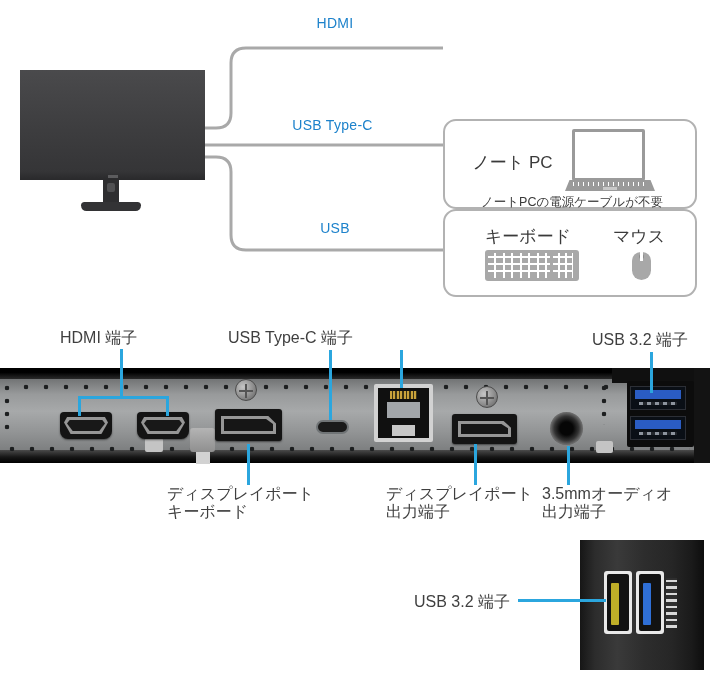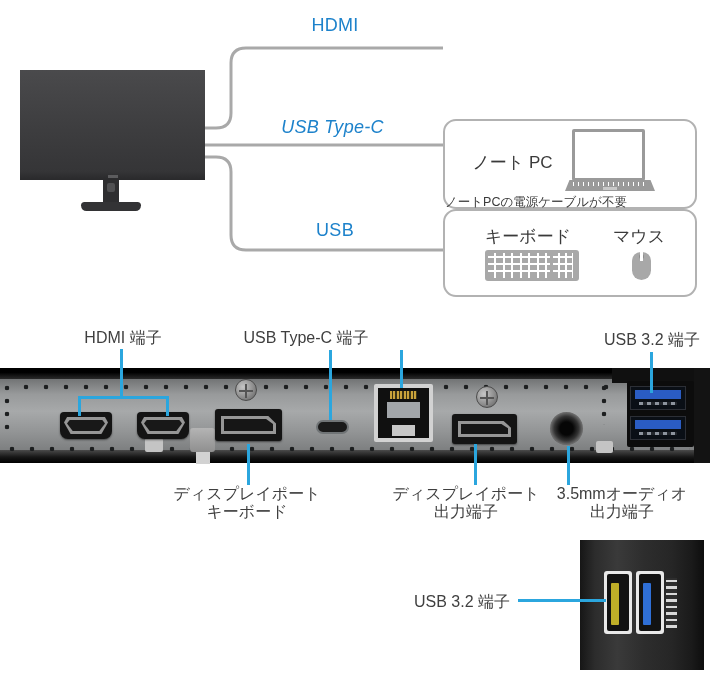--- a/index.html
+++ b/index.html
@@ -12,23 +12,23 @@
 
   
   .monitor-screen { left:20px; top:70px; width:185px; height:110px;
     background:linear-gradient(180deg,#4a4a4c 0%,#3d3d3f 55%,#353537 92%,#29292b 100%); }
   .monitor-logo { left:50%; bottom:2px; width:10px; height:3px; background:#5c5c5e; transform:translateX(-50%); }
   .monitor-neck { left:103px; top:180px; width:16px; height:26px; background:#2e2e30; }
   .monitor-neck-btn { left:4px; top:3px; width:8px; height:9px; background:#505052; border-radius:2px; }
   .monitor-base { left:81px; top:202px; width:60px; height:9px; background:#333335; border-radius:4px 4px 6px 6px; }
 
   
-  .conn-label { color:#1d82cb; font-size:18px; letter-spacing:0.3px; text-align:center; }
+  .conn-label { color:#1d82cb; font-size:14px; letter-spacing:0.3px; text-align:center; }
   .lbl-hdmi { left:285px; top:15px; width:100px; }
-  .lbl-usbc { left:260px; top:117px; width:145px;font-style:italic; }
+  .lbl-usbc { left:260px; top:117px; width:145px; }
   .lbl-usb  { left:285px; top:220px; width:100px;text-align:center; }
 
   
   .dbox { left:443px; width:254px; background:#fff; border:2px solid #b2b2b2; border-radius:13px; }
   .dbox1 { top:8px; height:80px; }
   .dbox2 { top:119px; height:90px; }
   .dbox3 { top:209px; height:88px; }
   .dev-label { color:#3a3a3a; font-size:17px; text-align:center; }
 
   .b1-lbl1 { left:26px; top:13px; width:110px; }
@@ -39,21 +39,21 @@
   .console { left:149px; top:43px; width:80px; height:17px; background:#b3b3b3; border-radius:8px; }
   .console-line { left:14px; top:7px; width:52px; height:3px; background:#fff; }
 
   .b2-lbl { left:20px; top:30px; width:95px; }
   .laptop-screen { left:127px; top:8px; width:73px; height:52px; background:#fff; border:3px solid #9a9a9a; border-radius:2px; }
   .laptop-base { left:120px; top:59px; width:90px; height:11px; background:#9a9a9a;
     clip-path:polygon(5% 0,95% 0,100% 100%,0 100%); }
   .laptop-keys { left:8px; top:2px; width:74px; height:4px;
     background:repeating-linear-gradient(90deg,#fff 0 1.5px,transparent 1.5px 5px); }
   .laptop-pad { left:38px; top:7px; width:14px; height:2.5px; background:#c9c9c9; }
-  .b2-note { left:0; top:73px; width:254px; color:#3a3a3a; font-size:12.5px; }
+  .b2-note { left:0; top:73px; width:254px; color:#3a3a3a; font-size:12.5px; text-align:center; }
 
   .b3-lbl1 { left:23px; top:14px; width:120px; }
   .b3-lbl2 { left:154px; top:14px; width:80px; }
   .keyboard { left:40px; top:39px; width:94px; height:31px; background:#a8a8a8; border-radius:3px; padding:3px; display:flex; gap:3px; }
   .key-main { width:62px; height:100%;
     background:repeating-linear-gradient(90deg,transparent 0 6.5px,#fff 6.5px 8.5px),
                repeating-linear-gradient(0deg,transparent 0 5.5px,#fff 5.5px 7.5px),#a8a8a8; }
   .key-pad { width:20px; height:100%;
     background:repeating-linear-gradient(90deg,transparent 0 5px,#fff 5px 7px),
                repeating-linear-gradient(0deg,transparent 0 5.5px,#fff 5.5px 7.5px),#a8a8a8; }
@@ -111,21 +111,21 @@
   .usba-s1 { top:5px; } .usba-s2 { top:35px; }
   .hinge { left:190px; top:60px; width:25px; height:24px; background:linear-gradient(180deg,#b4b4b4,#8f8f8f); border-radius:3px; }
   .hinge2 { left:196px; top:84px; width:14px; height:12px; background:#d2d2d2; }
   .tabA { left:145px; top:70px; width:18px; height:14px; background:#c4c4c4; border-radius:2px; }
   .tabB { left:596px; top:73px; width:17px; height:12px; background:#c4c4c4; border-radius:2px; }
 
   
   .co { background:#2ba6de; }
   .co-v { width:3px; }
   .co-h { height:3px; }
-  .panel-label { color:#3f3f3f; font-size:16px; text-align:center; line-height:18px; }
+  .panel-label { color:#3f3f3f; font-size:16px; text-align:left; line-height:18px; }
   .pl-hdmi { left:60px; top:329px; width:126px; }
   .pl-usbc { left:228px; top:329px; width:156px; }
   .pl-lan { left:366px; top:329px; width:112px; }
   .pl-usb32 { left:592px; top:331px; width:120px; }
   .pl-dpin { left:167px; top:485px; width:160px; }
   .pl-dpout { left:386px; top:485px; width:160px; }
   .pl-audio { left:542px; top:485px; width:160px; }
   .co-hdmi-v { left:120px; top:349px; height:48px; }
   .co-hdmi-bar { left:78px; top:396px; width:91px; }
   .co-hdmi-s1 { left:78px; top:396px; height:20px; }

